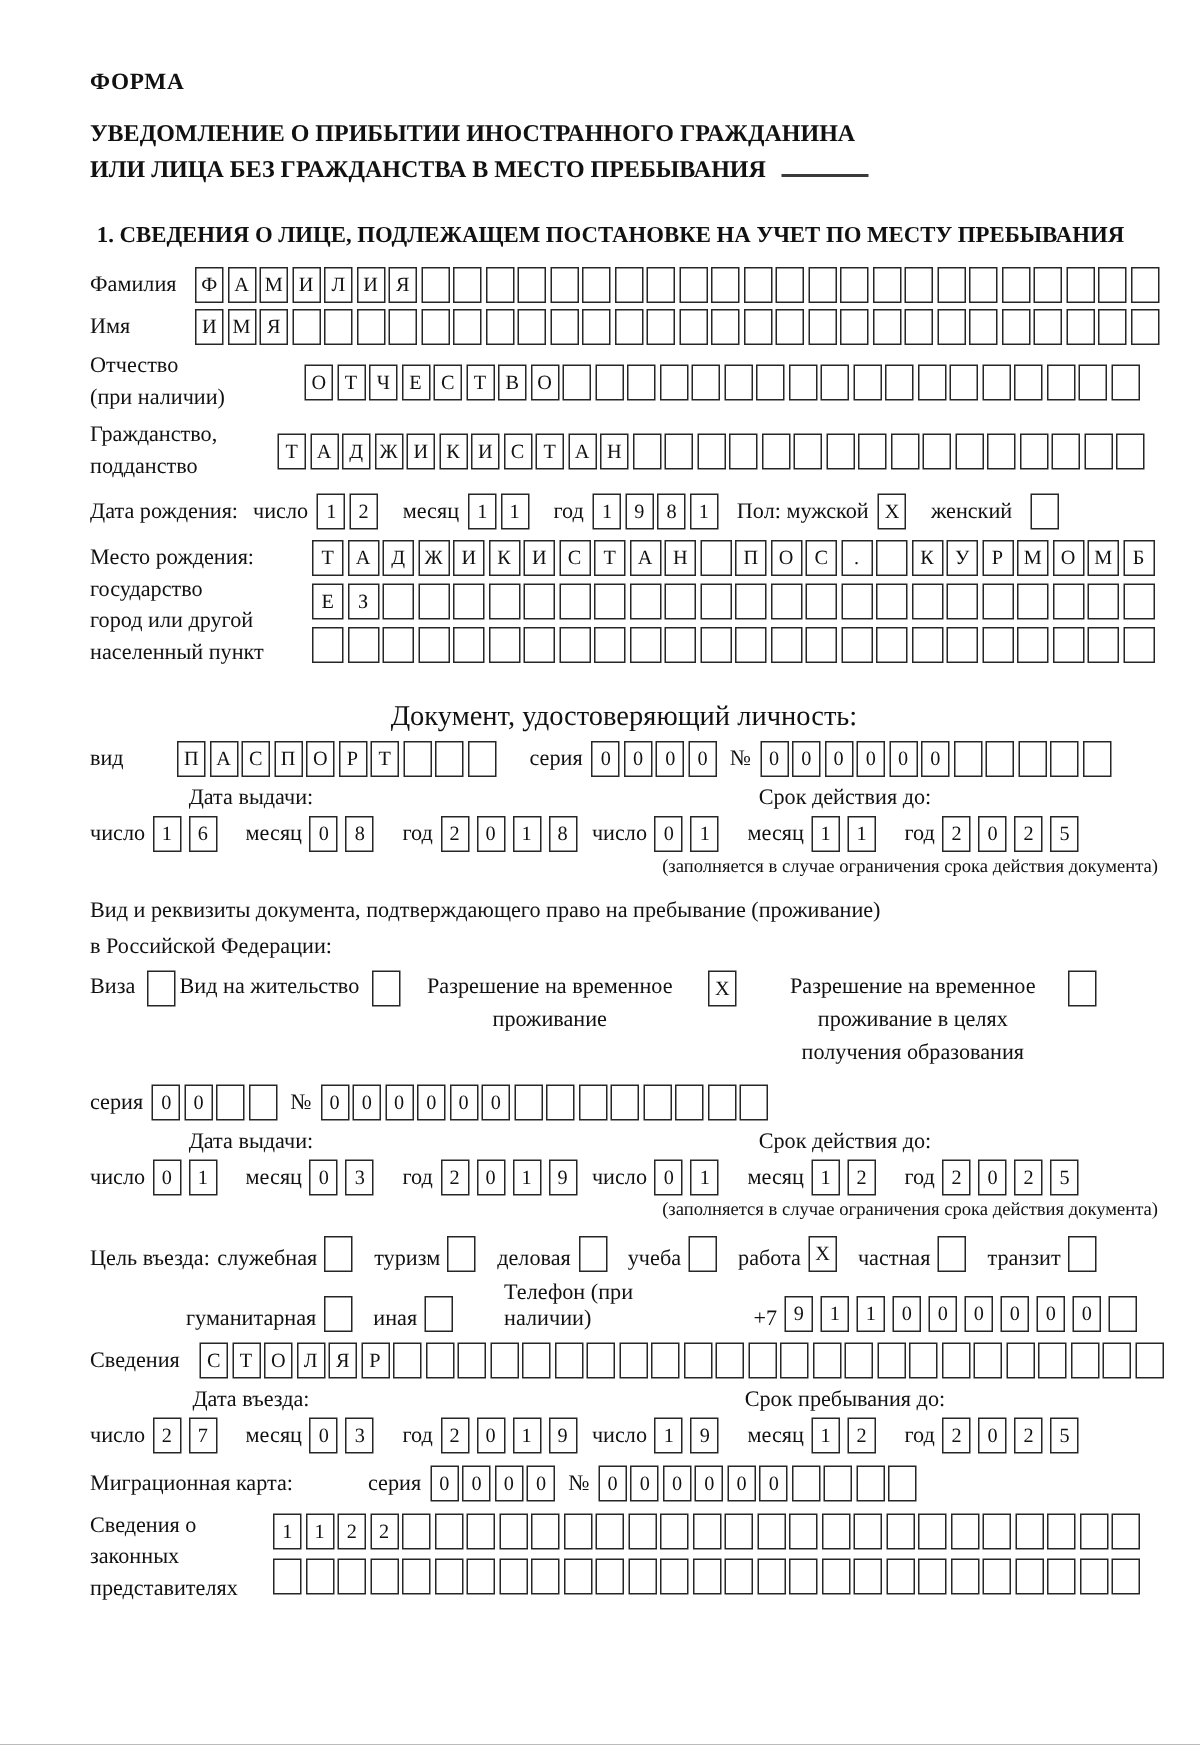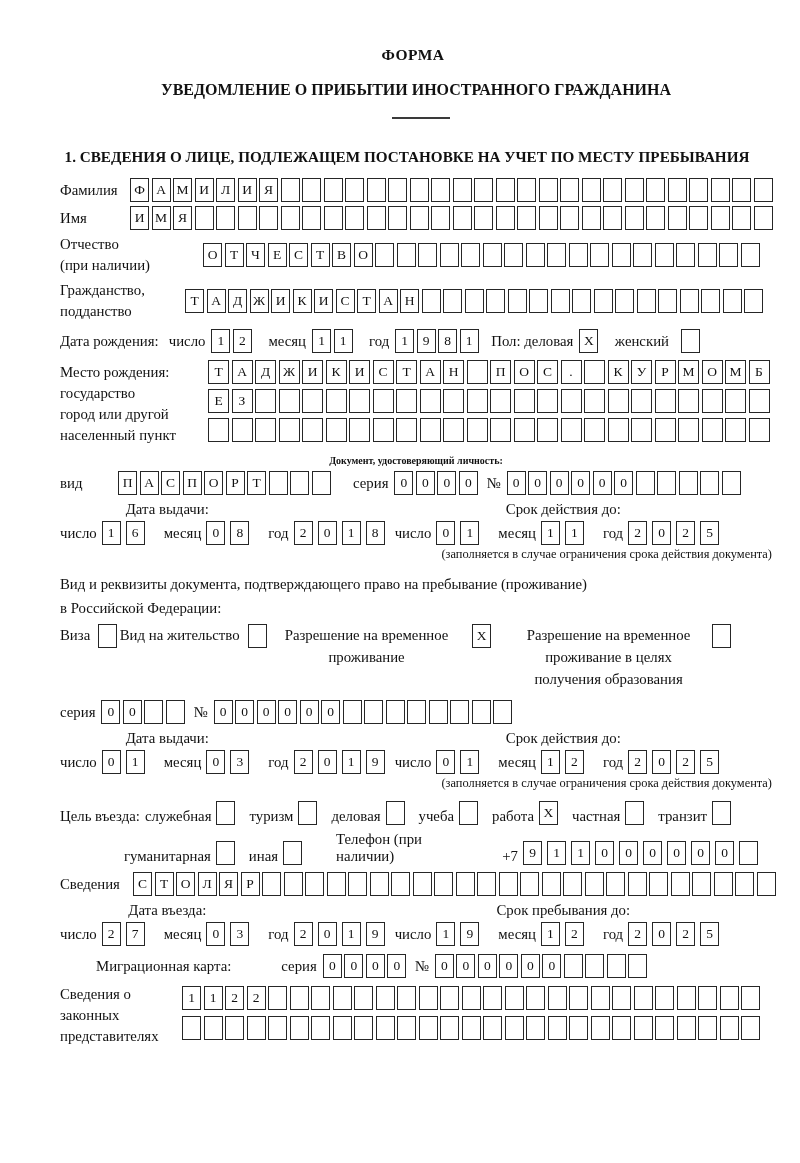--- a/index.html
+++ b/index.html
@@ -3,22 +3,22 @@
 <meta charset="utf-8">
 <style>
   html,body{margin:0;padding:0;background:#888;}
   .sheet{
     width:800px;min-height:1163px;background:#ffffff;color:#111;
     font-family:"Liberation Serif","DejaVu Serif",serif;font-size:14.8px;
     box-sizing:border-box;padding:34px 28px 16px 60px;position:relative;
   }
   .appendix{margin-left:560px;font-size:13.6px;line-height:19px;}
   .appendix .amend{margin-top:6px;}
-  .forma{text-align:center;font-weight:bold;font-size:15.5px;margin:12px 6px 0 0;letter-spacing:.5px;}
-  .title{text-align:center;font-weight:bold;font-size:16px;line-height:24px;margin-top:14px;}
+  .forma{text-align:left;font-weight:bold;font-size:15.5px;margin:12px 6px 0 0;letter-spacing:.5px;}
+  .title{font-weight:bold;font-size:16px;line-height:24px;margin-top:14px;}
   .uline{display:inline-block;width:58px;border-bottom:2px solid #3a3a3a;margin-left:10px;vertical-align:baseline;height:14px;}
   .sec1{text-align:center;font-weight:bold;font-size:15.2px;margin-top:22px;margin-left:-18px;}
 
   .frow{display:flex;align-items:center;margin-top:4px;}
   .frow.top{align-items:center;}
   .lbl{flex:none;}
   .w70{width:70px;}  .w143{width:143px;} .w125{width:125px;} .w148{width:148px;} .w58{width:58px;} .w73{width:73px;} .w122{width:122px;}
   .two{line-height:21px;}
   .ml6{margin-left:6px;} .ml10{margin-left:10px;} .ml14{margin-left:14px;} .ml20{margin-left:20px;} .ml28{} .ml50{margin-left:50px;}
   .mr6{margin-right:6px;}
@@ -26,21 +26,21 @@
   .cells{display:flex;flex:none;}
   .cell{
     flex:none;box-sizing:border-box;width:19px;height:24px;border:1.6px solid #262626;
     margin-right:2.5px;display:flex;align-items:center;justify-content:center;
     font-size:13.5px;background:#fff;
   }
   .cells.wide .cell{width:21px;}
   .bp-rows .cells{margin-bottom:5px;}
   .rep-rows .cells{margin-bottom:5.5px;}
 
-  .doc-head{text-align:center;font-weight:bold;margin-top:8px;font-size:10px;}
+  .doc-head{text-align:center;font-weight:normal;margin-top:20px;font-size:19px;}
 
   .dates{display:flex;margin-top:5px;}
   .dhalf{width:47%;}
   .dhalf.rt{width:53%;}
   .dhead{text-align:center;line-height:18px;}
   .dhead.lt{margin-left:-120px;}
   .dhead.rt2{margin-left:-40px;}
   .dline{display:flex;align-items:center;margin-top:3px;}
   .dline span{margin-right:5px;}
   .dline .cells{margin-right:14px;}
@@ -62,21 +62,21 @@
 <body>
 
 <div class="sheet">
 
 
   <div class="forma">ФОРМА</div>
 
   <div class="title">
     <div>УВЕДОМЛЕНИЕ О ПРИБЫТИИ ИНОСТРАННОГО ГРАЖДАНИНА</div>
     <div>
-      <span class="uline"></span>
+      <span>ИЛИ ЛИЦА БЕЗ ГРАЖДАНСТВА В МЕСТО ПРЕБЫВАНИЯ</span><span class="uline"></span>
     </div>
   </div>
 
   <div class="sec1">1. СВЕДЕНИЯ О ЛИЦЕ, ПОДЛЕЖАЩЕМ ПОСТАНОВКЕ НА УЧЕТ ПО МЕСТУ ПРЕБЫВАНИЯ</div>
 
   <div class="frow" style="margin-top:12px;">
     <div class="lbl w70">Фамилия</div>
     <div class="cells">
         <span class="cell">Ф</span>
         <span class="cell">А</span>
@@ -230,21 +230,21 @@
         <span class="cell">1</span>
         <span class="cell">1</span>
       </div>
     <span class="ml14 mr6">год</span>
     <div class="cells">
         <span class="cell">1</span>
         <span class="cell">9</span>
         <span class="cell">8</span>
         <span class="cell">1</span>
       </div>
-    <span class="ml10 mr6">Пол: деловая</span>
+    <span class="ml10 mr6">Пол: мужской</span>
     <div class="cells">
         <span class="cell">X</span>
       </div>
     <span class="ml14 mr6">женский</span>
     <div class="cells ml6">
         <span class="cell"></span>
       </div>
   </div>
 
   <div class="frow top" style="margin-top:7px;">
@@ -663,21 +663,21 @@
         <div class="cells">
             <span class="cell">2</span>
             <span class="cell">0</span>
             <span class="cell">2</span>
             <span class="cell">5</span>
           </div>
       </div>
     </div>
   </div>
 
-  <div class="frow" style="margin-top:8px;margin-left:36px;">
+  <div class="frow" style="margin-top:8px;">
     <span class="lbl">Миграционная карта:</span>
     <span class="ml50 mr6">серия</span>
     <div class="cells">
         <span class="cell">0</span>
         <span class="cell">0</span>
         <span class="cell">0</span>
         <span class="cell">0</span>
       </div>
     <span class="ml6 mr6">№</span>
     <div class="cells">

